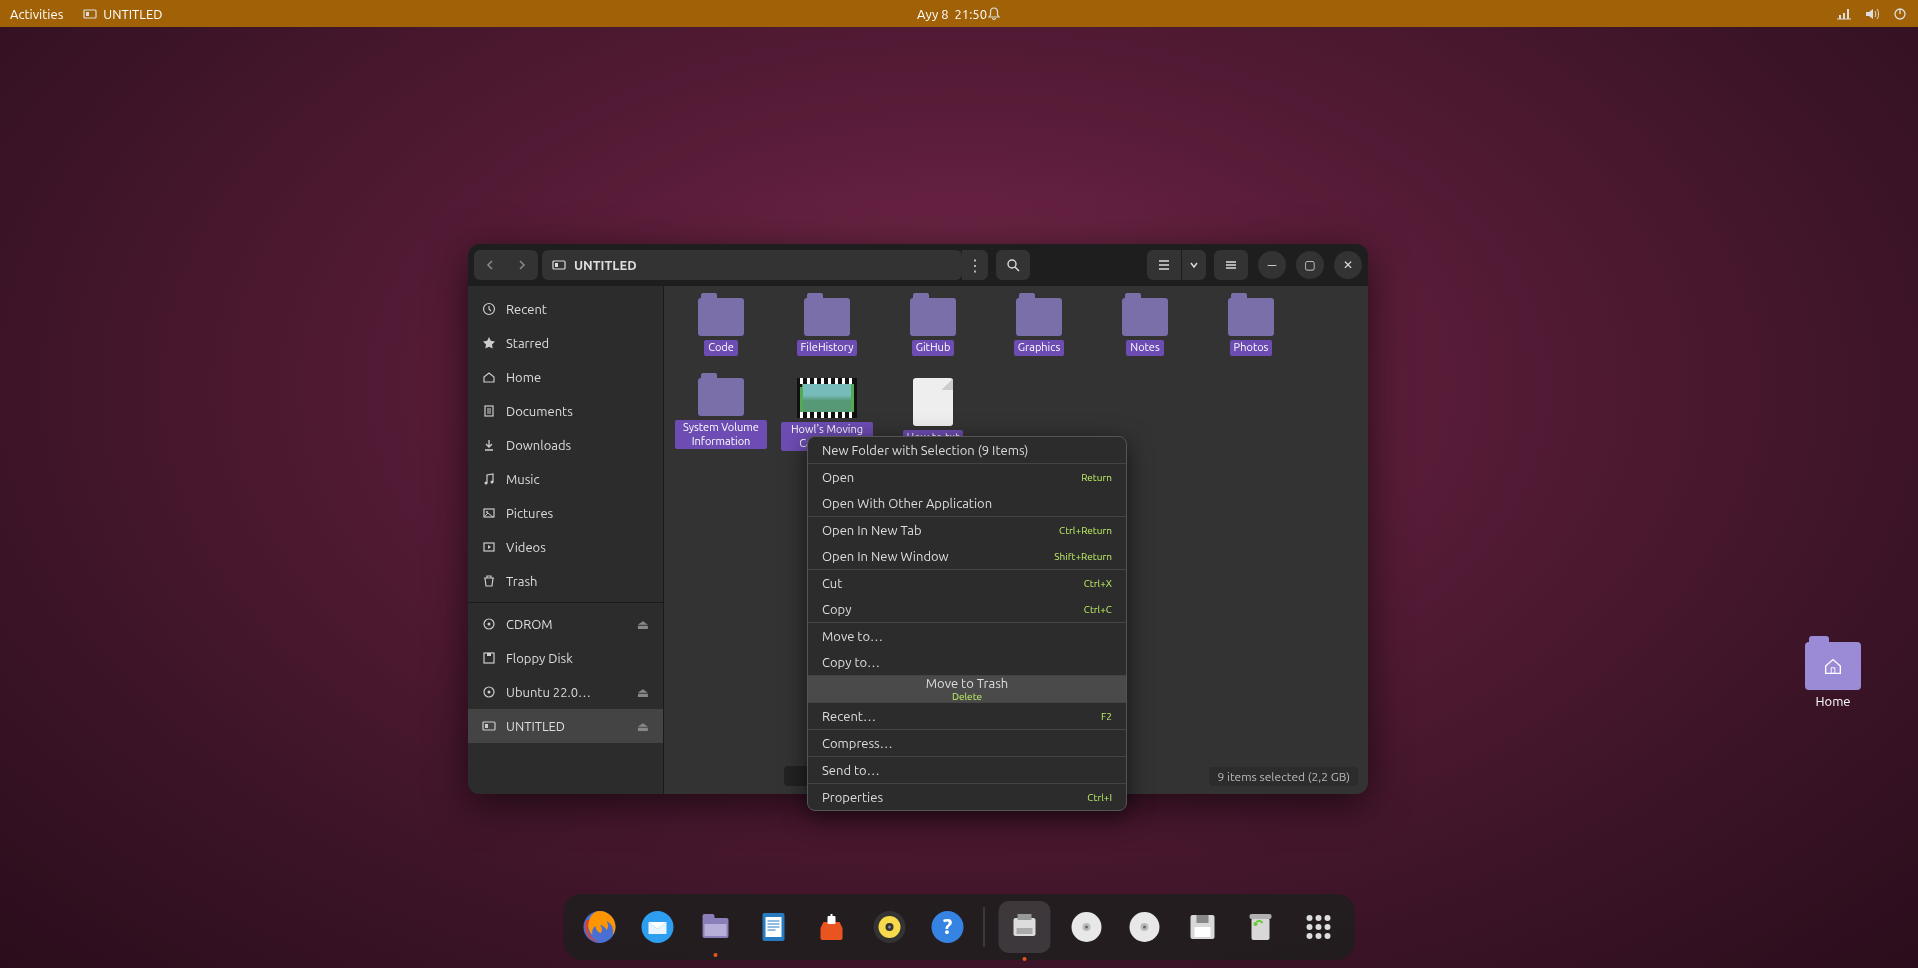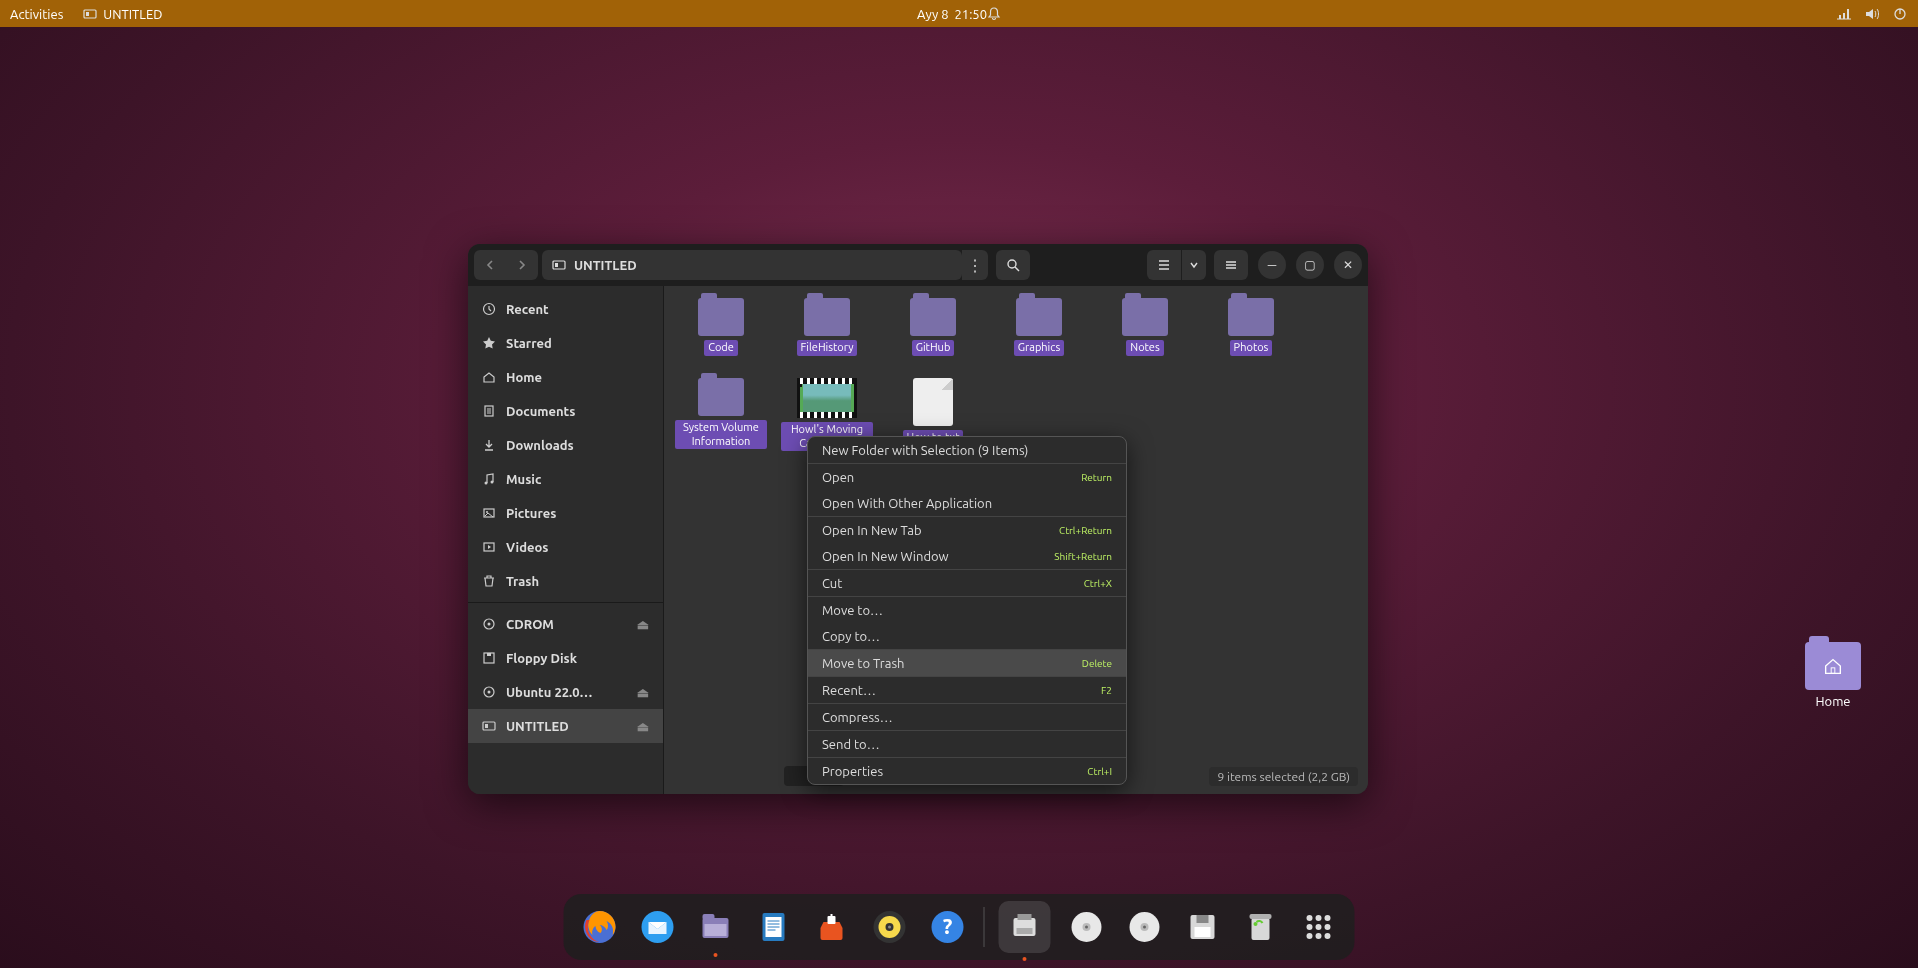--- a/index.html
+++ b/index.html
@@ -65,21 +65,21 @@
 }
 .tb-spacer { flex: 1; }
 .tb-group { display: flex; }
 .tb-group .tb-btn:first-child { border-radius: 6px 0 0 6px; }
 .tb-group .tb-btn:last-child { border-radius: 0 6px 6px 0; margin-left: 1px; }
 .win-ctl { width: 28px; height: 28px; border-radius: 50%; background: #333; border: none; color: #ddd; display: flex; align-items: center; justify-content: center; margin-left: 6px; font-size: 12px; }
 
 .window-body { flex: 1; display: flex; }
 .sidebar {
   width: 196px; background: #2c2c2c; border-right: 1px solid #1a1a1a;
-  display: flex; flex-direction: column; padding: 6px 0; font-size: 13px; font-weight: bold;
+  display: flex; flex-direction: column; padding: 6px 0; font-size: 13px;
 }
 .sidebar-item {
   height: 34px; display: flex; align-items: center; gap: 10px; padding: 0 14px;
   color: #ddd;
 }
 .sidebar-item.active { background: #444; }
 .sidebar-item .eject { margin-left: auto; color: #888; }
 .sidebar-sep { height: 1px; background: #1a1a1a; margin: 4px 0; }
 
 .content {
@@ -133,21 +133,21 @@
 
 .context-menu {
   position: absolute; left: 807px; top: 436px; width: 320px;
   background: #2c2c2c; border: 1px solid #555; border-radius: 8px;
   box-shadow: 0 6px 24px rgba(0,0,0,0.6); font-size: 13px; overflow: hidden;
 }
 .menu-item {
   height: 26px; display: flex; align-items: center; padding: 0 14px;
   color: #ddd; justify-content: space-between;
 }
-.menu-item.hover { background: #4a4a4a; }
+.menu-item.hover { background: #4a4a4a; flex-direction: column; }
 .menu-sep { height: 1px; background: #444; }
 .menu-shortcut { color: #bef264; font-size: 10px; }
 
 
 .dock {
   position: absolute; bottom: 8px; left: 50%; transform: translateX(-50%);
   height: 66px; background: rgba(30,30,30,0.85); border-radius: 18px;
   display: flex; align-items: center; padding: 0 14px; gap: 14px;
 }
 .dock-item {
@@ -457,20 +457,24 @@
     </div>
     <div class="menu-item">
       <span>Open In New Window</span>
       <span class="menu-shortcut">Shift+Return</span>
     </div>
     <div class="menu-sep"></div>
     <div class="menu-item">
       <span>Cut</span>
       <span class="menu-shortcut">Ctrl+X</span>
     </div>
+    <div class="menu-item">
+      <span>Copy</span>
+      <span class="menu-shortcut">Ctrl+C</span>
+    </div>
     <div class="menu-sep"></div>
     <div class="menu-item">
       <span>Move to…</span>
     </div>
     <div class="menu-item">
       <span>Copy to…</span>
     </div>
     <div class="menu-sep"></div>
     <div class="menu-item hover">
       <span>Move to Trash</span>

